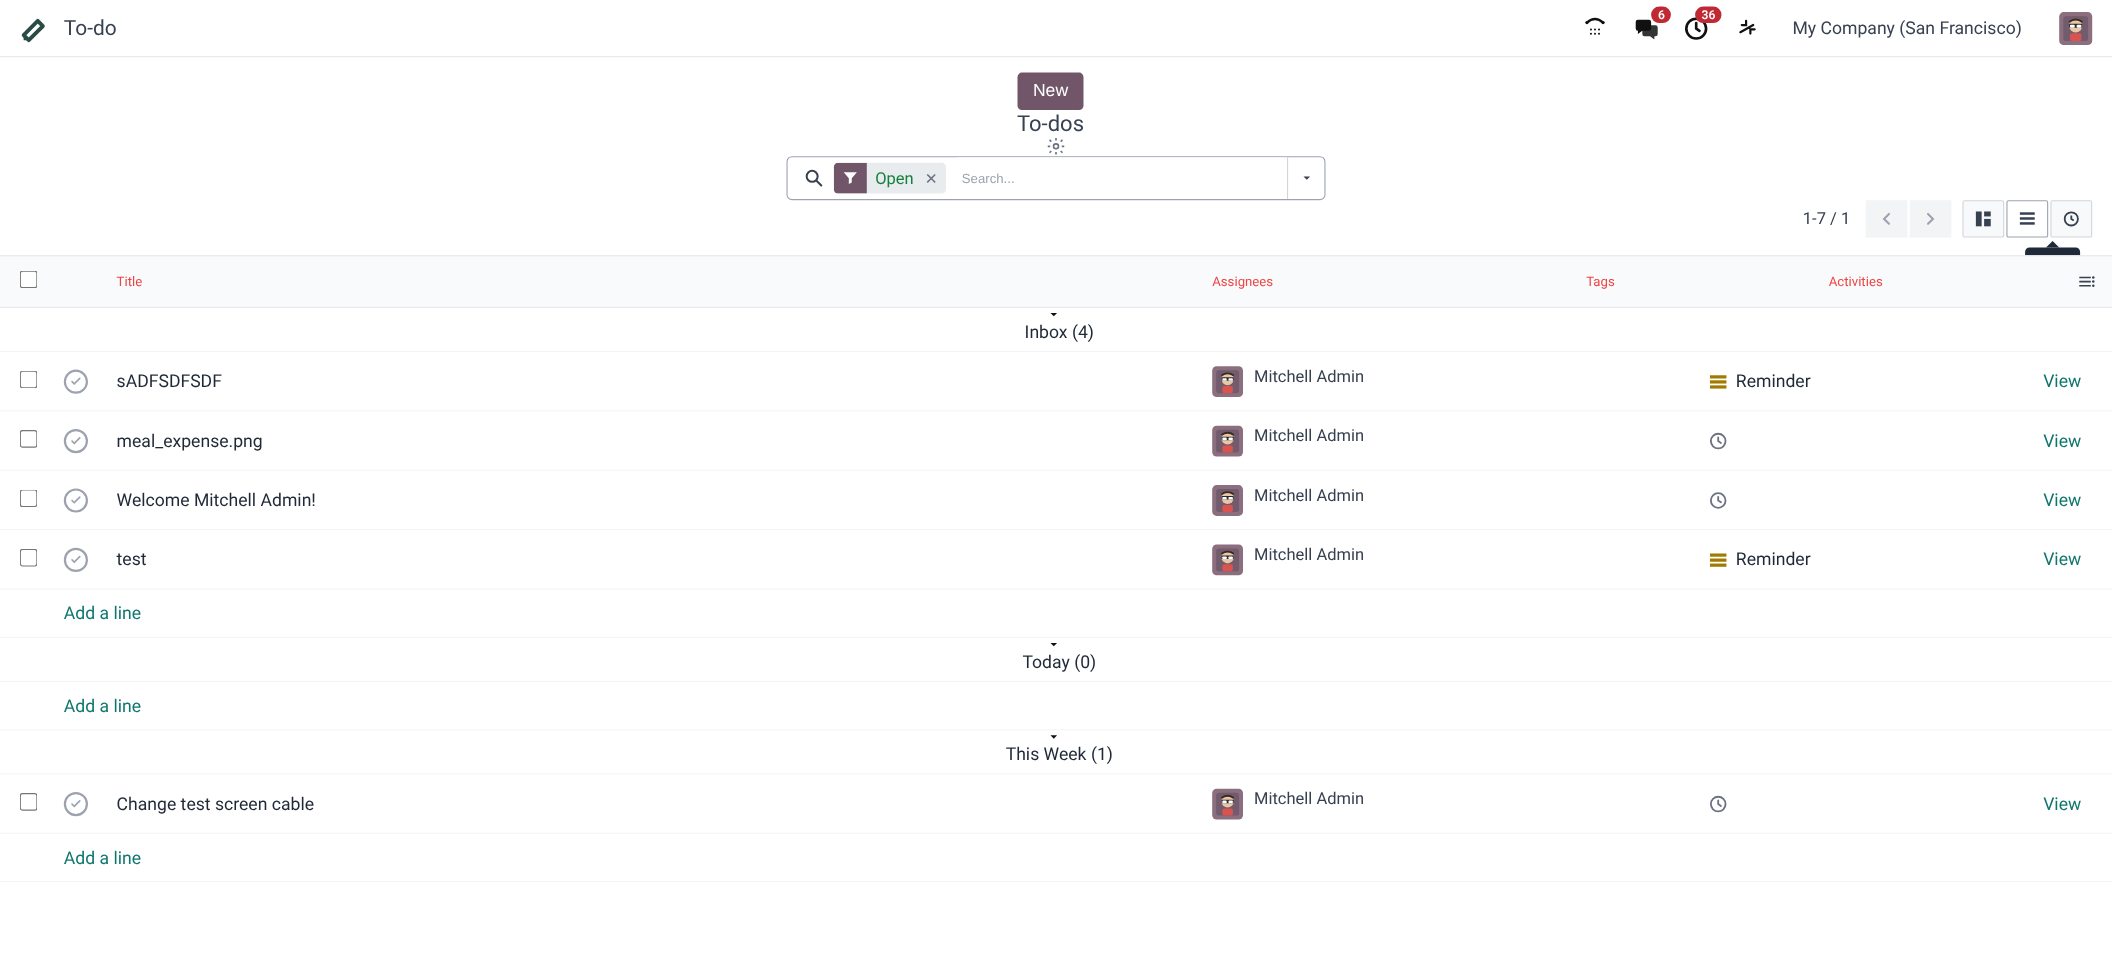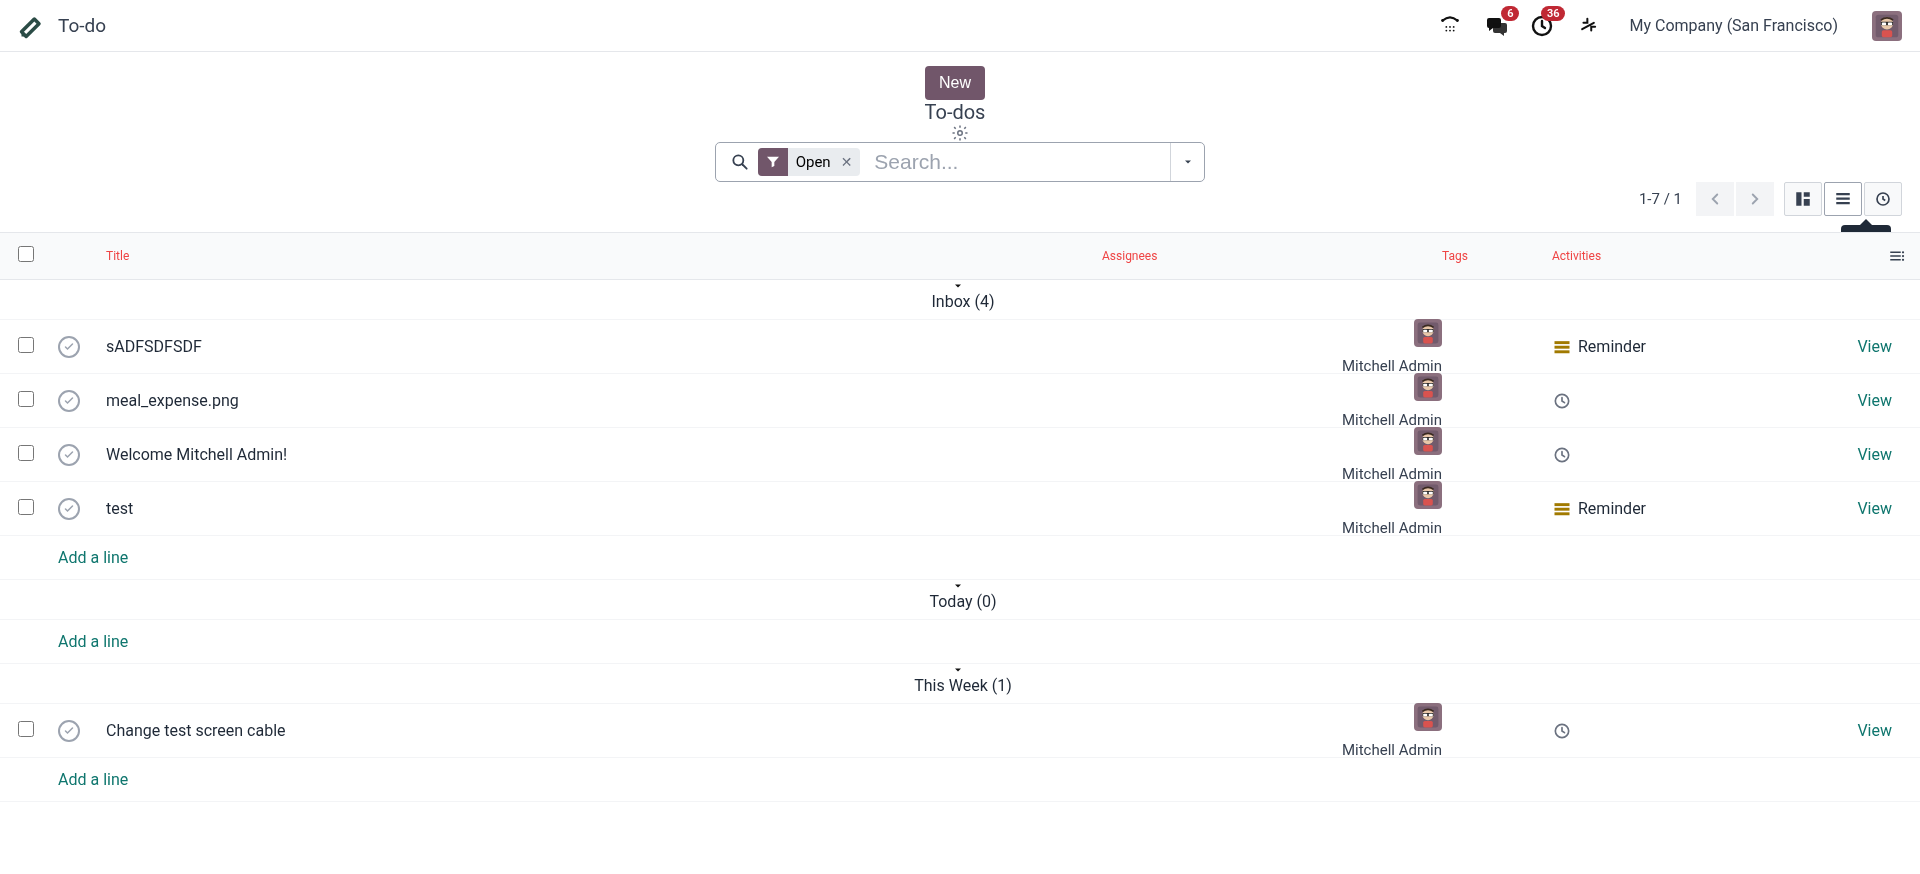--- a/index.html
+++ b/index.html
@@ -19,23 +19,23 @@
 
 
 .controlbar { display:flex; align-items:center; padding:14px 18px 16px;flex-direction:column; }
 .btn-new { background:#71566a; color:#fff; border:none; padding:8px 14px; font-size:16px; border-radius:4px; cursor:pointer; margin-right:10px; }
 .breadcrumb-title { font-size:20px; color:#374151; margin-right:10px; }
 .gear-ctl { color:#6b7280; }
 .searchbox { display:flex; align-items:center; border:1px solid #9ca3af; border-radius:5px; height:40px; margin:0 auto; overflow:hidden; }
 .search-left { display:flex; align-items:center; padding:0 10px 0 14px; gap:8px; }
 .filter-chip { display:flex; align-items:center; background:#e9ecef; border-radius:4px; overflow:hidden; height:28px; }
 .filter-chip .funnel { background:#71566a; color:#fff; width:30px; height:28px; display:flex; align-items:center; justify-content:center; }
-.filter-chip .chip-label { padding:0 8px; font-size:15px; color:#000000; }
+.filter-chip .chip-label { padding:0 8px; font-size:15px; color:#15803d; }
 .filter-chip .chip-x { padding:0 8px 0 2px; color:#6b7280; cursor:pointer; font-size:14px; }
-.search-input { border:none; outline:none; height:100%; width:300px; font-size:21px; padding:0 4px; color:#6d28d9; }
+.search-input { border:none; outline:none; height:100%; width:300px; font-size:12px; padding:0 4px; color:#6d28d9; }
 .search-input::placeholder { color:#9ca3af; }
 .search-caret { border-left:1px solid #d1d5db; width:34px; height:100%; display:flex; align-items:center; justify-content:center; color:#6b7280; cursor:pointer; }
 .right-controls { display:flex; align-items:center; gap:10px; margin-left:auto; }
 .pager-text { font-size:15px; color:#374151; margin-right:4px; }
 .pager-btns { display:flex; }
 .sqbtn { width:38px; height:34px; border:none; background:#f3f4f6; color:#9ca3af; display:flex; align-items:center; justify-content:center; cursor:pointer; }
 .sqbtn + .sqbtn { margin-left:2px; }
 .view-switch { display:flex; gap:2px; position:relative; }
 .vsbtn { width:38px; height:34px; border:1px solid #d1d5db; background:#f8f9fa; color:#374151; display:flex; align-items:center; justify-content:center; cursor:pointer; border-radius:2px; }
 .vsbtn.active { background:#fff; border-color:#9ca3af; }
@@ -43,33 +43,33 @@
 .tooltip::before { content:""; position:absolute; top:-6px; left:50%; transform:translateX(-50%); border:6px solid transparent; border-bottom-color:#1f2937; border-top:none; }
 
 
 .grid { width:100%; }
 .grid-head { display:flex; align-items:center; background:#f9fafb; border-top:1px solid #e5e7eb; border-bottom:1px solid #e5e7eb; height:48px; padding:0 18px; position:relative; }
 .col-check { width:40px; }
 .col-state { width:44px; }
 .col-title { flex:1; padding-left:4px; }
 .col-assign { width:340px; }
 .col-tags { width:110px; }
-.col-activities { width:270px; }
+.col-activities { width:270px;text-align:center; }
 .col-view { width:80px; text-align:right; padding-right:10px; }
 .grid-head .hlabel { font-size:12px; color:#ef4444; }
 .opt-dots { position:absolute; right:14px; color:#6b7280; }
 input[type=checkbox]{ width:16px; height:16px; accent-color:#71566a; }
 
 .group-row { display:flex; align-items:center; height:40px; padding:0 18px 0 24px; font-size:16px; color:#1f2937; cursor:pointer; border-bottom:1px solid #f3f4f6;flex-direction:column;}
 .group-caret { margin-right:10px; }
 
 .data-row { display:flex; align-items:center; height:54px; padding:0 18px; border-bottom:1px solid #f3f4f6; }
 .state-circle { width:22px; height:22px; border:2px solid #9ca3af; border-radius:50%; display:flex; align-items:center; justify-content:center; color:#9ca3af; }
 .row-title { font-size:16px; color:#1f2937; }
-.assignee-cell { display:flex; align-items:flex-end; gap:10px;flex-direction:column; }
+.assignee-cell { display:flex; align-items:flex-start; gap:10px; }
 .mini-avatar { width:28px; height:28px; border-radius:4px; background:#8b6f7e; display:flex; align-items:center; justify-content:center; }
 .mini-avatar svg { width:24px; height:24px; }
 .activity-reminder { display:flex; align-items:center; gap:6px; color:#1f2937; font-size:16px; }
 .reminder-icon { color:#a17a00; }
 .activity-clock { color:#6b7280; }
 .view-link { color:#0f766e; font-size:16px; cursor:pointer; }
 .add-line-row { display:flex; align-items:center; height:44px; padding:0 18px 0 58px; border-bottom:1px solid #f3f4f6;text-align:right; }
 .add-line { color:#0f766e; font-size:16px; cursor:pointer; }
 
 svg { display:block; }

